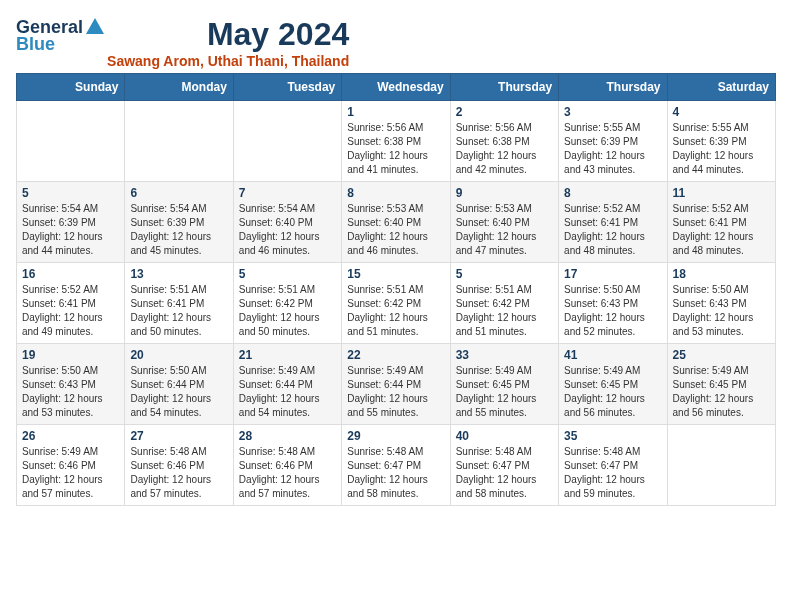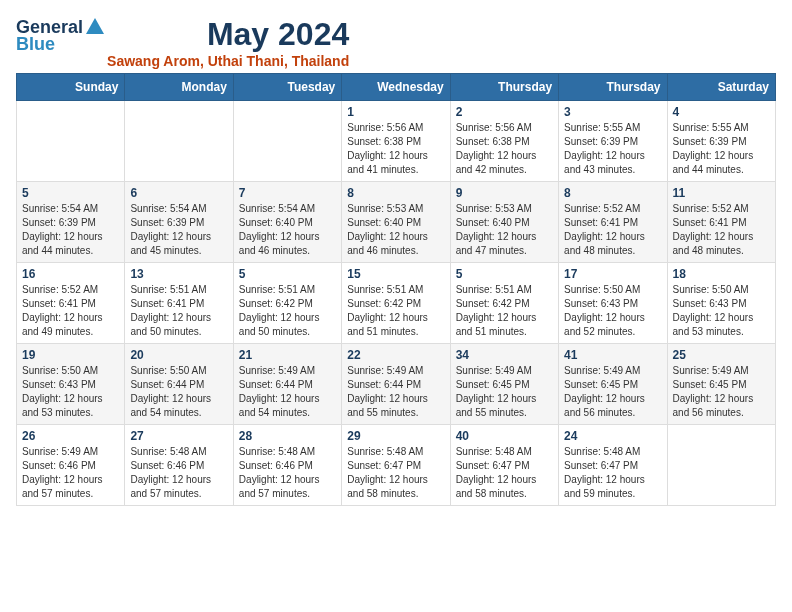--- a/index.html
+++ b/index.html
@@ -201,21 +201,21 @@
         </td>
         <td>
           <div class="day-num">21</div>
           <div class="day-info">Sunrise: 5:49 AM<br>Sunset: 6:44 PM<br>Daylight: 12 hours<br>and 54 minutes.</div>
         </td>
         <td>
           <div class="day-num">22</div>
           <div class="day-info">Sunrise: 5:49 AM<br>Sunset: 6:44 PM<br>Daylight: 12 hours<br>and 55 minutes.</div>
         </td>
         <td>
-          <div class="day-num">34</div>
+          <div class="day-num">33</div>
           <div class="day-info">Sunrise: 5:49 AM<br>Sunset: 6:45 PM<br>Daylight: 12 hours<br>and 55 minutes.</div>
         </td>
         <td>
           <div class="day-num">41</div>
           <div class="day-info">Sunrise: 5:49 AM<br>Sunset: 6:45 PM<br>Daylight: 12 hours<br>and 56 minutes.</div>
         </td>
         <td>
           <div class="day-num">25</div>
           <div class="day-info">Sunrise: 5:49 AM<br>Sunset: 6:45 PM<br>Daylight: 12 hours<br>and 56 minutes.</div>
         </td>
@@ -235,19 +235,19 @@
         </td>
         <td>
           <div class="day-num">29</div>
           <div class="day-info">Sunrise: 5:48 AM<br>Sunset: 6:47 PM<br>Daylight: 12 hours<br>and 58 minutes.</div>
         </td>
         <td>
           <div class="day-num">40</div>
           <div class="day-info">Sunrise: 5:48 AM<br>Sunset: 6:47 PM<br>Daylight: 12 hours<br>and 58 minutes.</div>
         </td>
         <td>
-          <div class="day-num">24</div>
+          <div class="day-num">35</div>
           <div class="day-info">Sunrise: 5:48 AM<br>Sunset: 6:47 PM<br>Daylight: 12 hours<br>and 59 minutes.</div>
         </td>
         <td></td>
       </tr>
     </tbody>
 </table>
 
 </body></html>

